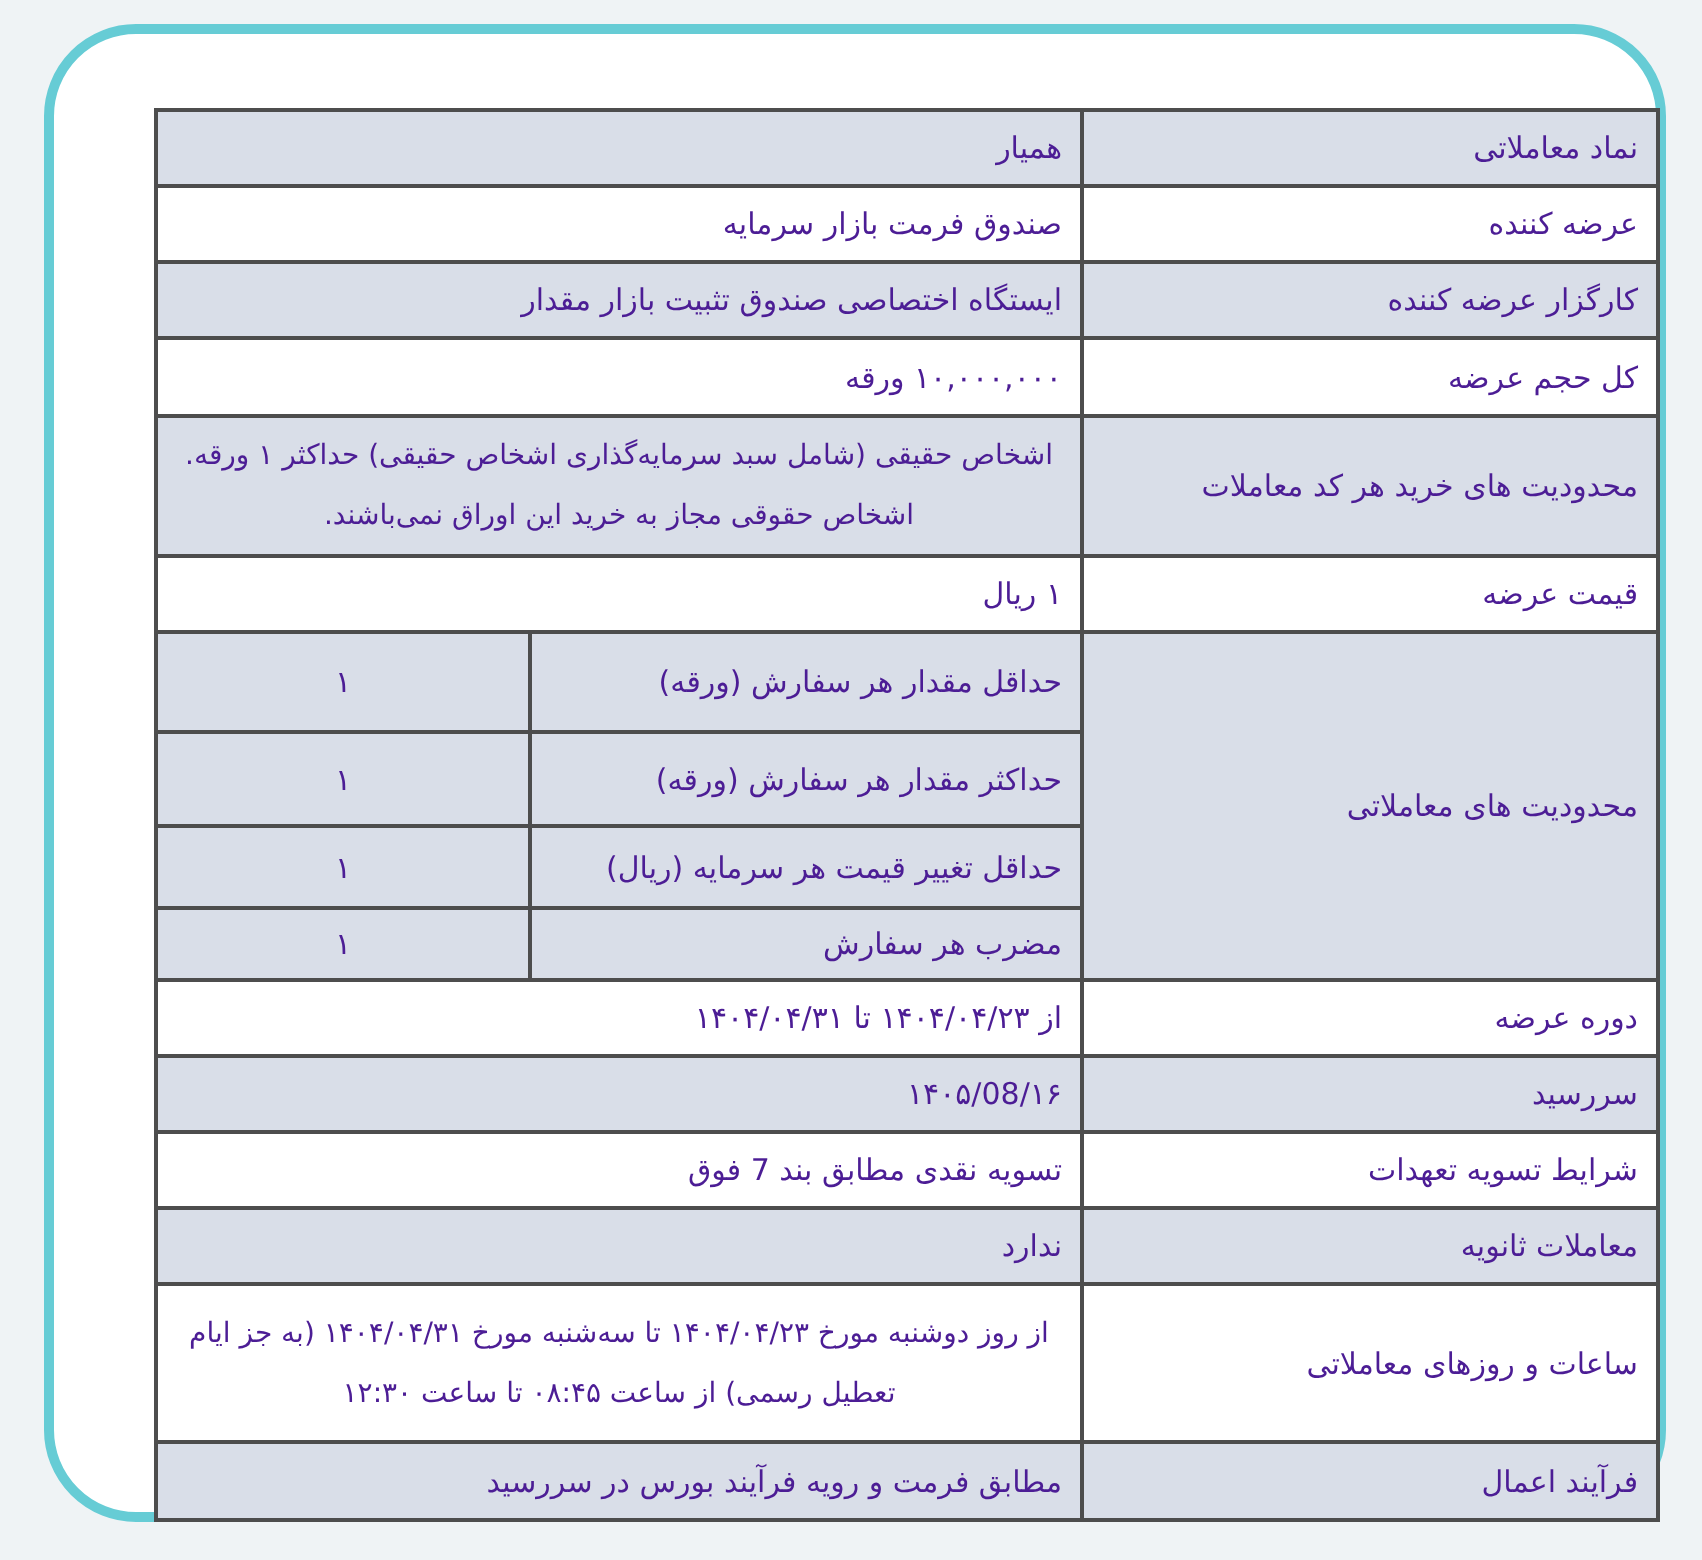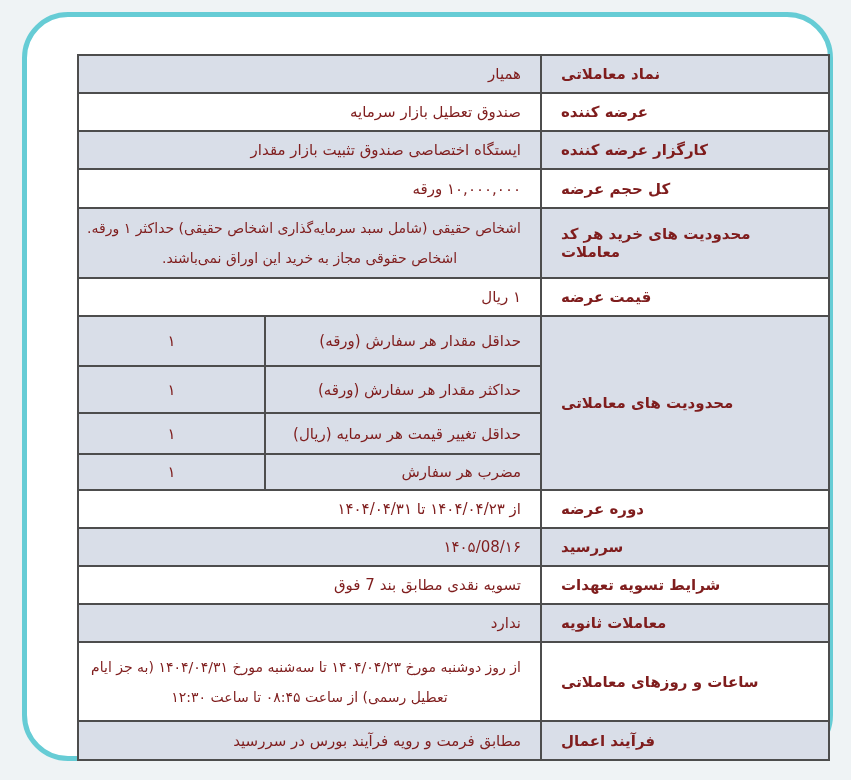--- a/index.html
+++ b/index.html
@@ -25,30 +25,30 @@
     position: absolute;
     left: 50px; top: 37px;
     width: 751px;
     border-collapse: collapse;
     table-layout: fixed;
     direction: rtl;
   }
   table.offering td {
     border: 2px solid #4d4d4d;
     font-size: 15px;
-    color: #7f1d1d;
-    padding: 4px 19px;
+    color: #4c1d95;
+    padding: 4px 9px;
     vertical-align: middle;
     box-sizing: border-box;
     overflow: hidden;
   }
   td.hdr {
-    font-weight: bold;
+    font-weight: normal;
     color: #000000;
-    text-align: left;
+    text-align: right;
   }
   td.val { text-align: right; }
   td.subval { text-align: center; }
   .shade { background: #d9dee8; }
   .white { background: #ffffff; }
   .ml-line {
     font-size: 14px;
     line-height: 30px;
     white-space: nowrap;
     text-align: center;
@@ -74,21 +74,21 @@
     </colgroup>
 
     <tbody>
         <tr class="rh38">
       <td class="hdr shade">نماد معاملاتی</td>
       <td class="val shade" colspan="2">همیار</td>
     </tr>
 
     <tr class="rh38">
       <td class="hdr white">عرضه کننده</td>
-      <td class="val white" colspan="2">صندوق تعطیل بازار سرمایه</td>
+      <td class="val white" colspan="2">صندوق فرمت بازار سرمایه</td>
     </tr>
 
     <tr class="rh38">
       <td class="hdr shade">کارگزار عرضه کننده</td>
       <td class="val shade" colspan="2">ایستگاه اختصاصی صندوق تثبیت بازار مقدار</td>
     </tr>
 
     <tr class="rh39">
       <td class="hdr white">کل حجم عرضه</td>
       <td class="val white" colspan="2">۱۰,۰۰۰,۰۰۰ ورقه</td>

